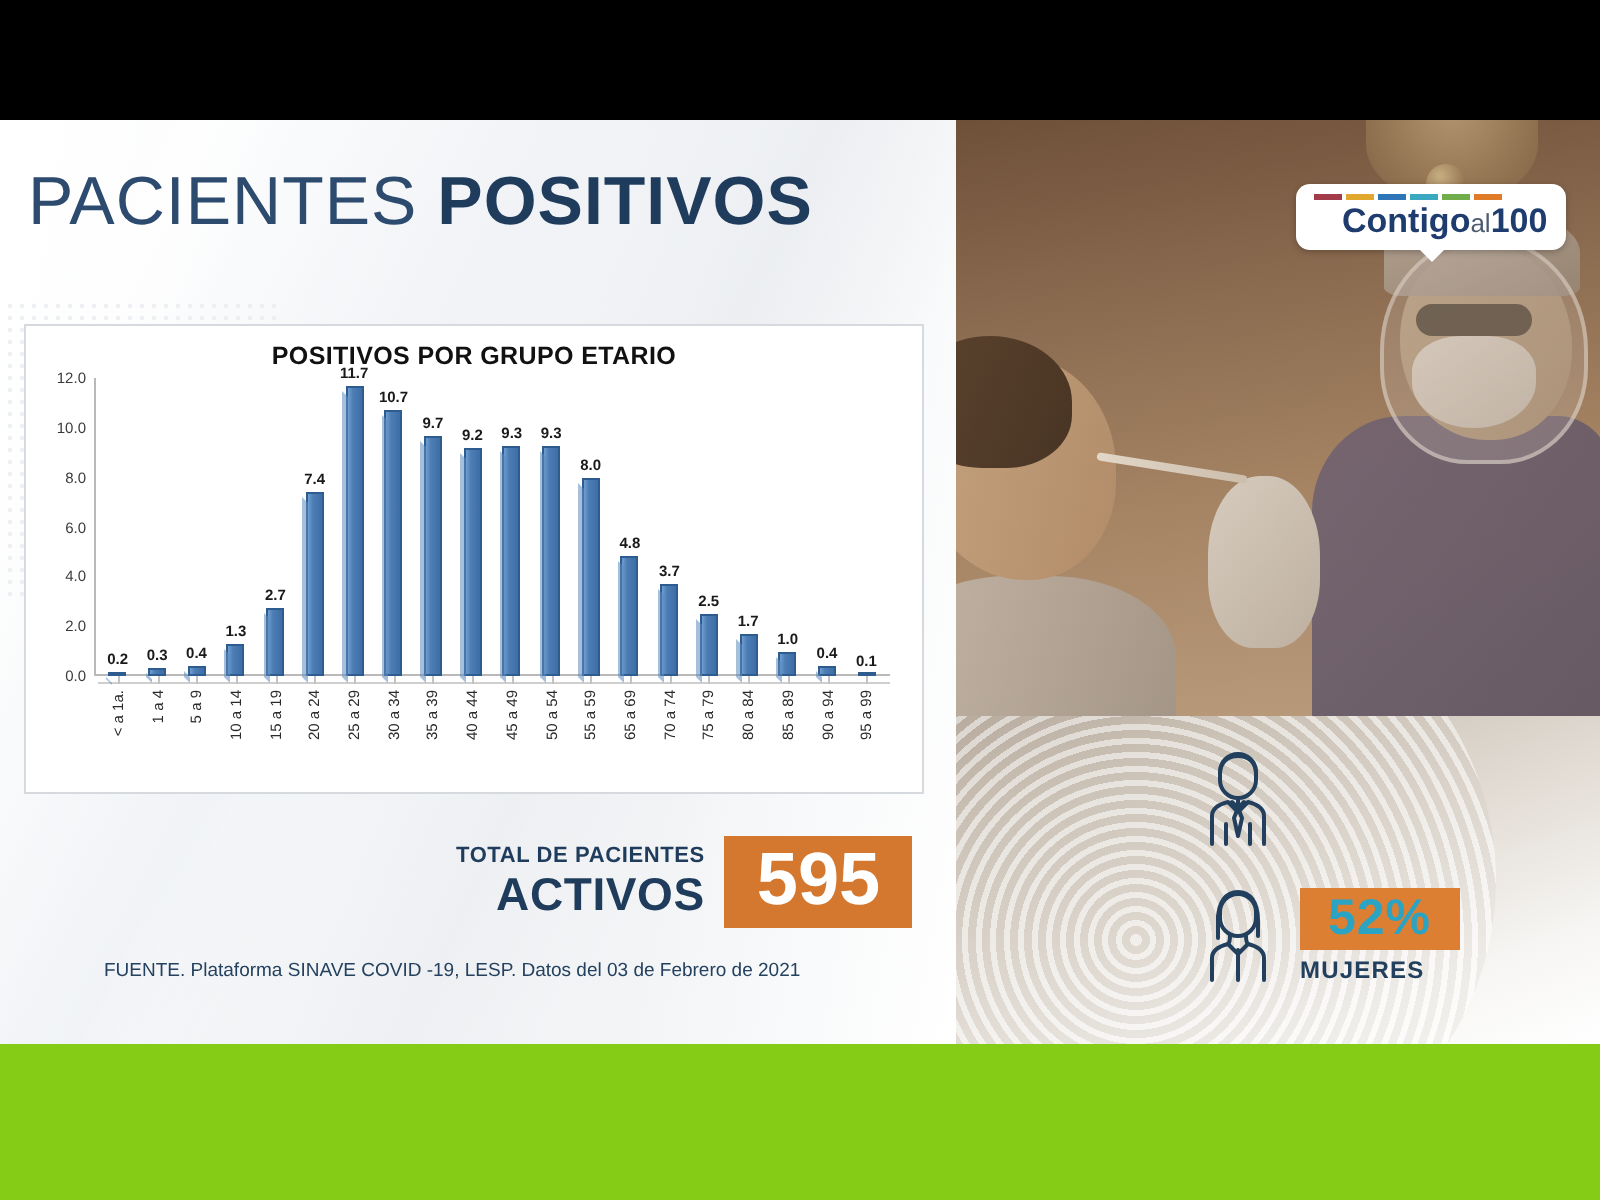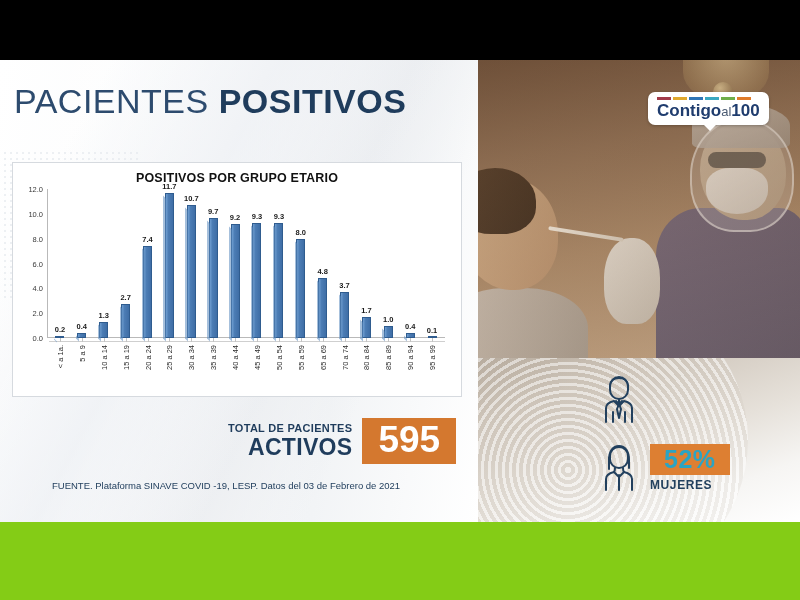--- a/index.html
+++ b/index.html
@@ -104,21 +104,21 @@
      background:linear-gradient(160deg,#b6aa9c 0%,#cfc6bb 22%,#e6e1da 55%,#f6f5f3 78%,#ffffff 100%);
      overflow:hidden;}
   #lower:before{content:"";position:absolute;left:-30px;top:-68px;width:300px;height:300px;border-radius:50%;
      background:repeating-radial-gradient(circle at 40% 60%, rgba(255,255,255,.85) 0 3px, rgba(190,180,168,.25) 3px 7px);
      opacity:.6;}
 
   #logo{position:absolute;left:170px;top:32px;background:#fff;border-radius:7px;
      padding:5px 9px 6px 9px;box-shadow:0 1px 3px rgba(0,0,0,.25);z-index:5;}
   #logo-bars{display:flex;gap:2px;margin-bottom:2px;}
   #logo-bars i{display:block;width:14px;height:3px;}
-  #logo-text{font-size:17px;font-weight:bold;color:#1f3c6e;line-height:1;white-space:nowrap;}
+  #logo-text{font-size:17px;font-weight:bold;color:#1f3c6e;line-height:1;white-space:nowrap;margin-left:14px;}
   #logo-text .lt{font-weight:normal;font-size:13px;color:#4b5b72;}
   #logo:after{content:"";position:absolute;left:46%;top:100%;border:6px solid transparent;
      border-top-color:#fff;}
 
   .genrow{position:absolute;display:flex;align-items:flex-end;z-index:5;}
   #gen-h{left:172px;top:18px;}
   #gen-m{left:172px;top:86px;}
   .pctbox{background:#dd7f32;color:#2ba4c4;font-size:25px;font-weight:bold;
      padding:2px 14px 3px 14px;line-height:1.05;letter-spacing:.5px;}
   .glabel{position:absolute;left:0;top:100%;margin-top:3px;font-size:12px;font-weight:bold;
@@ -155,20 +155,26 @@
               <div class="ylab" style="top: 0%;">12.0</div>
             </div>
           <div id="bars">
               <div class="bcell">
                 <div class="bar" style="height: 1.66667%;"></div>
                 <div class="blab" style="bottom: calc(1.66667% + 2px);">0.2</div>
                 <div class="tick"></div>
                 <div class="xlab">&lt; a 1a.</div>
               </div>
               <div class="bcell">
+                <div class="bar" style="height: 2.5%;"></div>
+                <div class="blab" style="bottom: calc(2.5% + 2px);">0.3</div>
+                <div class="tick"></div>
+                <div class="xlab">1 a 4</div>
+              </div>
+              <div class="bcell">
                 <div class="bar" style="height: 3.33333%;"></div>
                 <div class="blab" style="bottom: calc(3.33333% + 2px);">0.4</div>
                 <div class="tick"></div>
                 <div class="xlab">5 a 9</div>
               </div>
               <div class="bcell">
                 <div class="bar" style="height: 10.8333%;"></div>
                 <div class="blab" style="bottom: calc(10.8333% + 2px);">1.3</div>
                 <div class="tick"></div>
                 <div class="xlab">10 a 14</div>
@@ -231,20 +237,26 @@
                 <div class="bar" style="height: 40%;"></div>
                 <div class="blab" style="bottom: calc(40% + 2px);">4.8</div>
                 <div class="tick"></div>
                 <div class="xlab">65 a 69</div>
               </div>
               <div class="bcell">
                 <div class="bar" style="height: 30.8333%;"></div>
                 <div class="blab" style="bottom: calc(30.8333% + 2px);">3.7</div>
                 <div class="tick"></div>
                 <div class="xlab">70 a 74</div>
+              </div>
+              <div class="bcell">
+                <div class="bar" style="height: 20.8333%;"></div>
+                <div class="blab" style="bottom: calc(20.8333% + 2px);">2.5</div>
+                <div class="tick"></div>
+                <div class="xlab">75 a 79</div>
               </div>
               <div class="bcell">
                 <div class="bar" style="height: 14.1667%;"></div>
                 <div class="blab" style="bottom: calc(14.1667% + 2px);">1.7</div>
                 <div class="tick"></div>
                 <div class="xlab">80 a 84</div>
               </div>
               <div class="bcell">
                 <div class="bar" style="height: 8.33333%;"></div>
                 <div class="blab" style="bottom: calc(8.33333% + 2px);">1.0</div>

